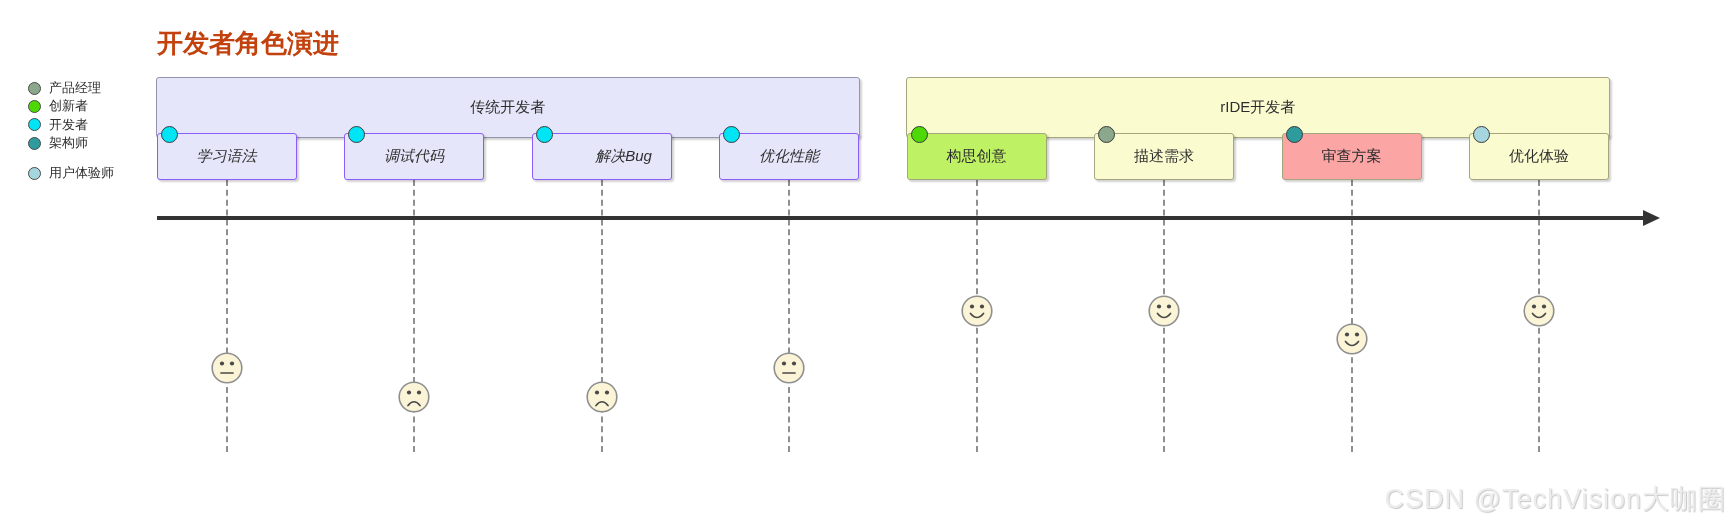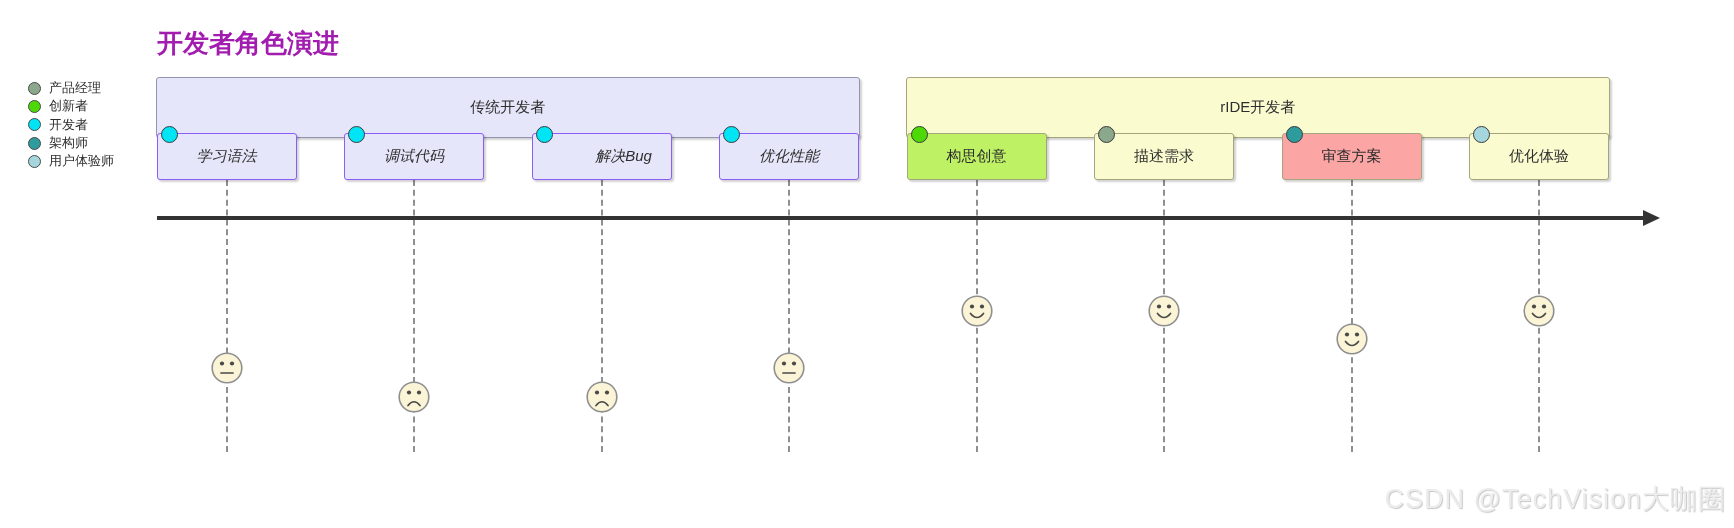--- a/index.html
+++ b/index.html
@@ -1,18 +1,18 @@
 <!DOCTYPE html>
 <html><head>
 <meta charset="utf-8">
 <style>
   html,body{margin:0;padding:0;background:#ffffff;}
   #canvas{position:relative;width:1734px;height:528px;background:#ffffff;overflow:hidden;
           font-family:"Liberation Sans","DejaVu Sans",sans-serif;}
-  .title{position:absolute;left:157px;top:26px;font-size:26px;font-weight:700;color:#a21caf;}
+  .title{position:absolute;left:157px;top:26px;font-size:26px;font-weight:700;color:#c2410c;}
   .legend-row{position:absolute;left:28px;display:flex;align-items:center;gap:8px;}
   .legend-dot{width:13px;height:13px;border-radius:50%;border:1px solid #4a4a4a;box-sizing:border-box;flex:0 0 auto;}
   .legend-label{font-size:13px;color:#2e2e2e;line-height:14px;white-space:nowrap;}
   .band{position:absolute;top:77px;height:61px;border-radius:3px;box-sizing:border-box;
         display:flex;align-items:center;justify-content:center;
         box-shadow:2px 2px 2px rgba(0,0,0,0.18);font-size:15px;color:#2e2e2e;}
   .band-0{border:1px solid #9394ae;}
   .band-1{border:1px solid #a6a67e;}
   .task-box{position:absolute;top:133px;width:140px;height:47px;border-radius:3px;box-sizing:border-box;
         display:flex;align-items:center;justify-content:center;
@@ -44,21 +44,21 @@
         <span class="legend-label">创新者</span>
       </div>
       <div class="legend-row" style="top: 117.8px;">
         <span class="legend-dot" style="background: rgb(0, 229, 245);"></span>
         <span class="legend-label">开发者</span>
       </div>
       <div class="legend-row" style="top: 136.2px;">
         <span class="legend-dot" style="background: rgb(46, 156, 156);"></span>
         <span class="legend-label">架构师</span>
       </div>
-      <div class="legend-row" style="top: 154px;">
+      <div class="legend-row" style="top: 166px;">
         <span class="legend-dot" style="background: rgb(165, 214, 222);"></span>
         <span class="legend-label">用户体验师</span>
       </div>
     </div>
   <div id="layer-lines">
       <div class="dashed-line" style="left: 225.5px;"></div>
       <div class="dashed-line" style="left: 413px;"></div>
       <div class="dashed-line" style="left: 600.5px;"></div>
       <div class="dashed-line" style="left: 788px;"></div>
       <div class="dashed-line" style="left: 975.5px;"></div>

